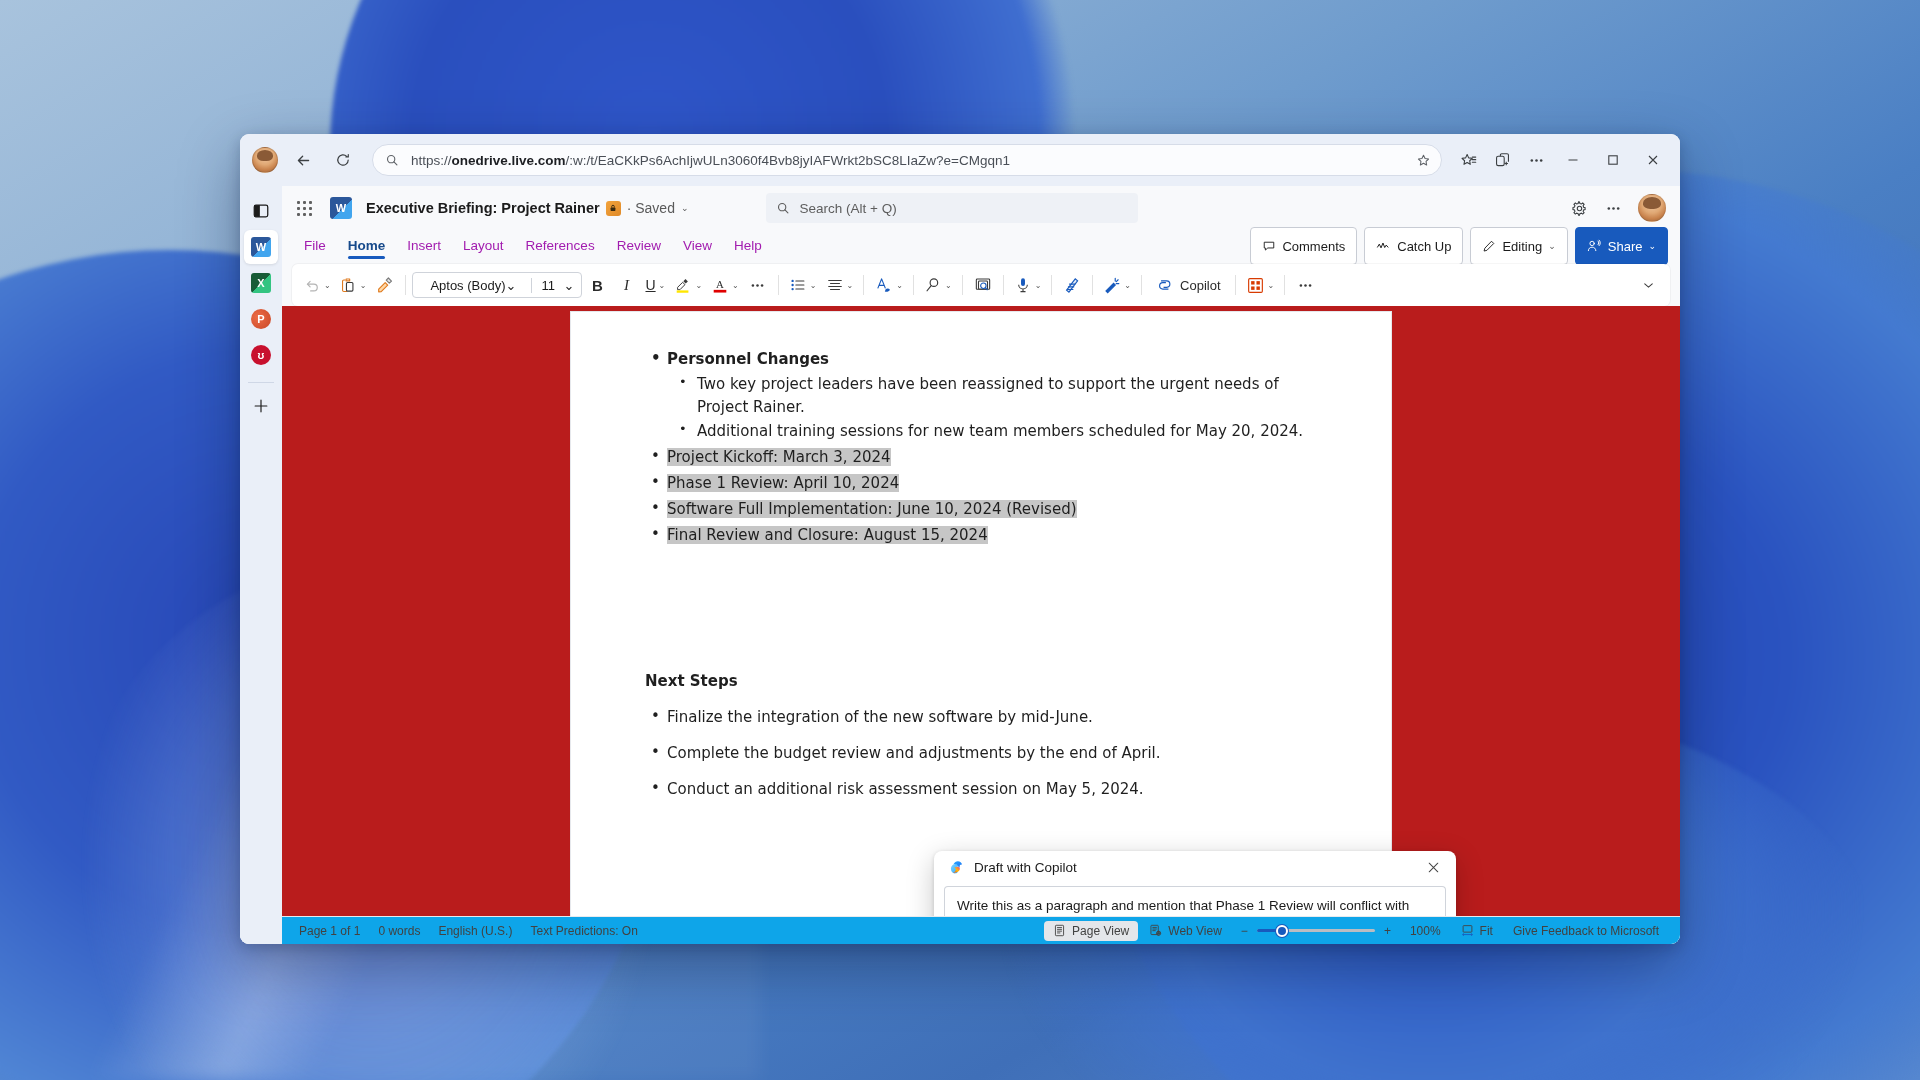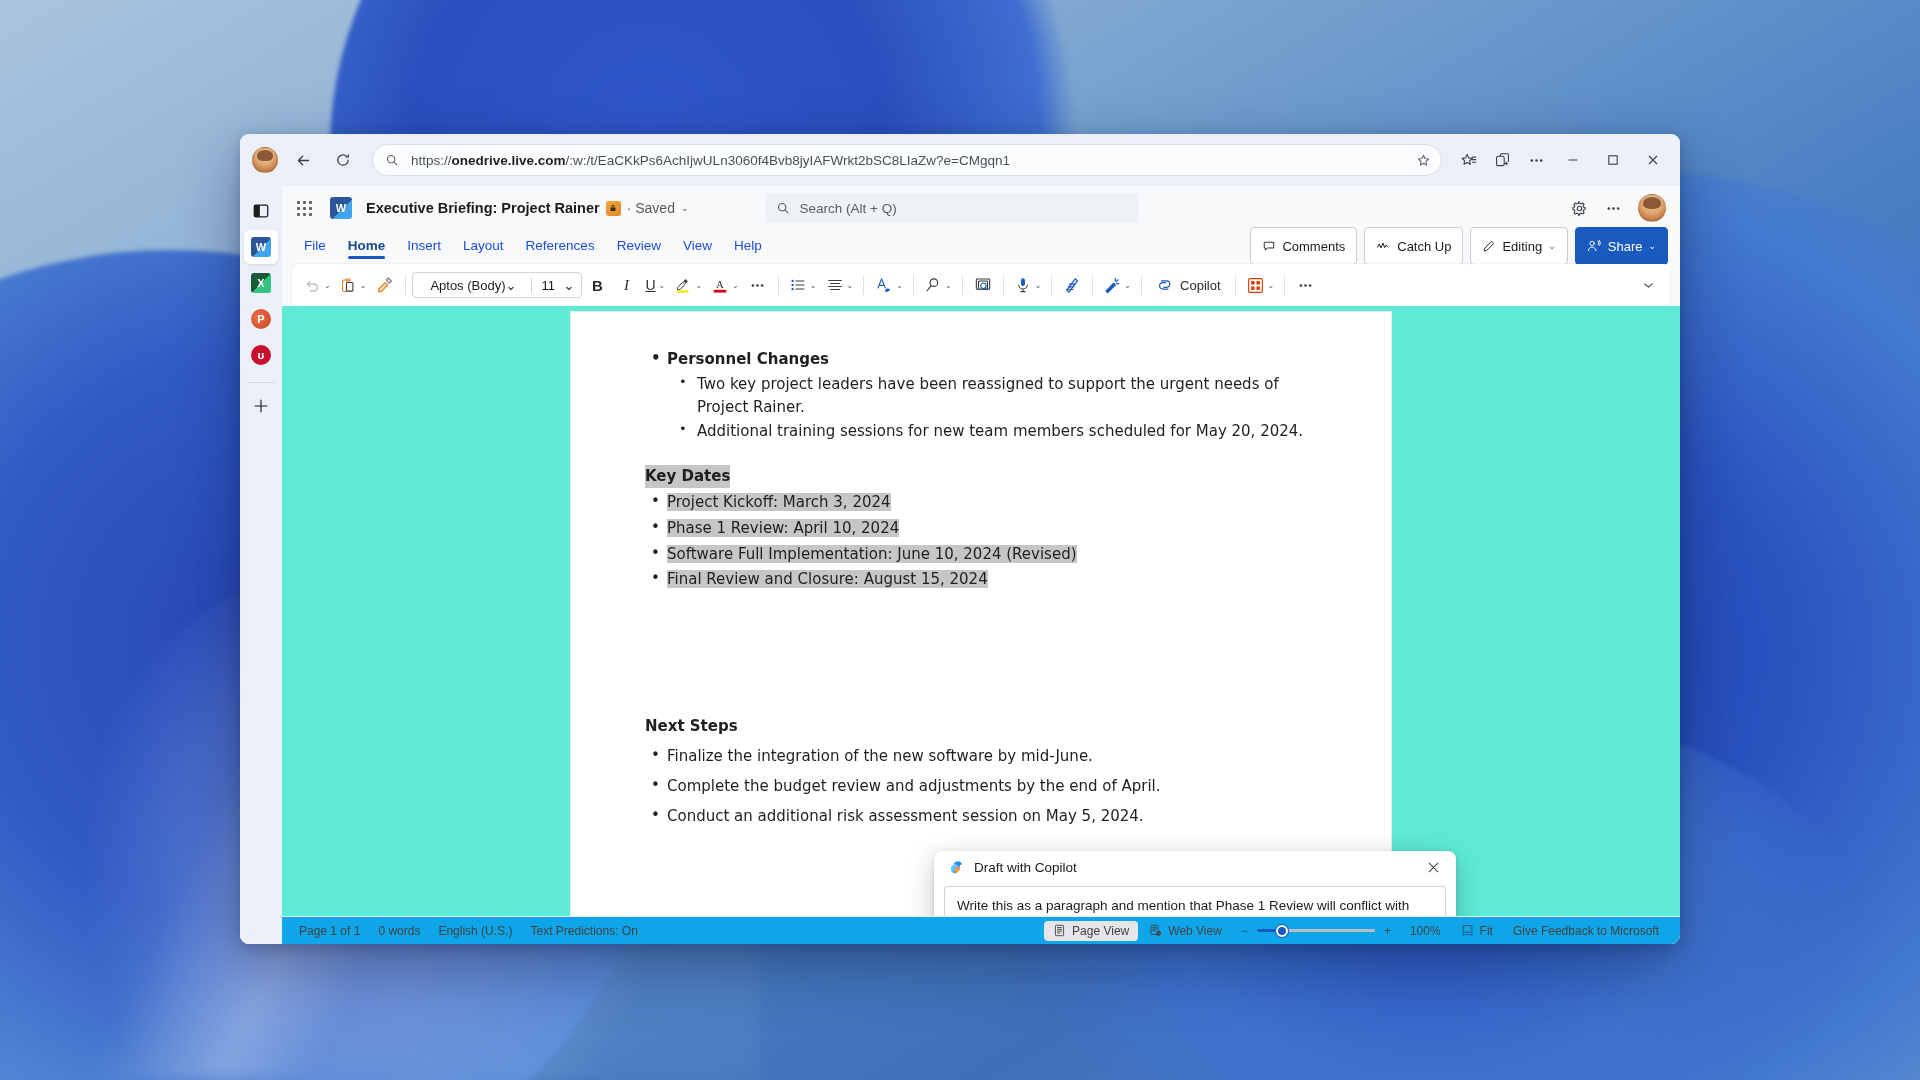--- a/index.html
+++ b/index.html
@@ -187,21 +187,21 @@
     background: #8a5a36; border-radius: 50% 50% 40% 40%;
   }
 
   
   .ribbon-tabs {
     height: 32px; flex: 0 0 32px;
     display: flex; align-items: center; padding: 0 12px;
     background: #f8f9fb; gap: 2px;
   }
   .rtab {
-    font-size: 13.5px; color: #1d4ed8;
+    font-size: 13.5px; color: #a21caf;
     padding: 4px 10px 6px; border-radius: 4px;
     position: relative; white-space: nowrap;
   }
   .rtab.active { font-weight: 700; color: #174a8b; }
   .rtab.active::after {
     content: ""; position: absolute; left: 10px; right: 10px; bottom: 0; height: 2.5px;
     background: #185abd; border-radius: 2px;
   }
   .tabs-right { margin-left: auto; display: flex; align-items: center; gap: 7px; }
   .pill {
@@ -239,21 +239,21 @@
   .font-size { width: 50px; border-left: 1px solid #cfd3da; padding: 0 7px 0 9px; display: flex; align-items: center; justify-content: space-between; }
   .bold-b { font-weight: 700; font-size: 15px; }
   .ital-i { font-style: italic; font-family: "Liberation Serif", serif; font-size: 15px; }
   .und-u { text-decoration: underline; font-size: 14px; }
   .copilot-btn { gap: 6px; padding: 0 8px; font-size: 13px; }
   .ribbon-right { margin-left: auto; display: flex; align-items: center; }
 
   
   .canvas {
     flex: 1 1 auto; min-height: 0;
-    background: #5eead4;
+    background: #b91c1c;
     padding-top: 6px;
     display: flex; justify-content: center;
     position: relative; overflow: hidden;
   }
   .page {
     width: 820px; background: #ffffff;
     box-shadow: 0 0 0 1px #e6e8ec;
     padding: 34px 74px 0 74px;
     position: relative;
   }
@@ -261,21 +261,21 @@
   .b-l1 { position: relative; padding-left: 22px; font-weight: 700; margin-top: 2px; }
   .b-l1::before { content: "•"; position: absolute; left: 6px; top: -1px; font-size: 15px; }
   .b-l2 { position: relative; padding-left: 52px; margin-top: 2px; }
   .b-l2::before { content: "•"; position: absolute; left: 34px; top: -1px; font-size: 13px; }
   .h-blk { font-weight: 700; margin-top: 22px; display: inline-block; }
   .sel { background: #c6c6c6; }
   .b-sel { position: relative; padding-left: 22px; margin-top: 3px; }
   .b-sel::before { content: "•"; position: absolute; left: 6px; top: -1px; font-size: 15px; }
   .b-sel span { background: #c6c6c6; }
   .next-h { font-weight: 700; margin-top: 24px; }
-  .b-n { position: relative; padding-left: 22px; margin-top: 7px; }
+  .b-n { position: relative; padding-left: 22px; margin-top: 13px; }
   .b-n::before { content: "•"; position: absolute; left: 6px; top: -1px; font-size: 15px; }
 
   
   .copilot-dialog {
     position: absolute;
     left: 652px; top: 545px;
     width: 522px;
     background: #ffffff;
     border-radius: 8px;
     box-shadow: 0 8px 28px rgba(0,0,0,0.22), 0 1px 4px rgba(0,0,0,0.14);
@@ -693,21 +693,20 @@
         </div>
       </div>
 
       <div class="canvas">
         <div class="page">
           <div class="doc-body">
             <div class="b-l1">Personnel Changes</div>
             <div class="b-l2">Two key project leaders have been reassigned to support the urgent needs of Project Rainer.</div>
             <div class="b-l2">Additional training sessions for new team members scheduled for May 20, 2024.</div>
 
-            <div><span class="h-blk sel">Key Dates</span></div>
             <div class="b-sel"><span>Project Kickoff: March 3, 2024</span></div>
             <div class="b-sel"><span>Phase 1 Review: April 10, 2024</span></div>
             <div class="b-sel"><span>Software Full Implementation: June 10, 2024 (Revised)</span></div>
             <div class="b-sel"><span>Final Review and Closure: August 15, 2024</span></div>
 
             <div style="height:100px"></div>
 
             <div class="next-h">Next Steps</div>
             <div class="b-n">Finalize the integration of the new software by mid-June.</div>
             <div class="b-n">Complete the budget review and adjustments by the end of April.</div>

